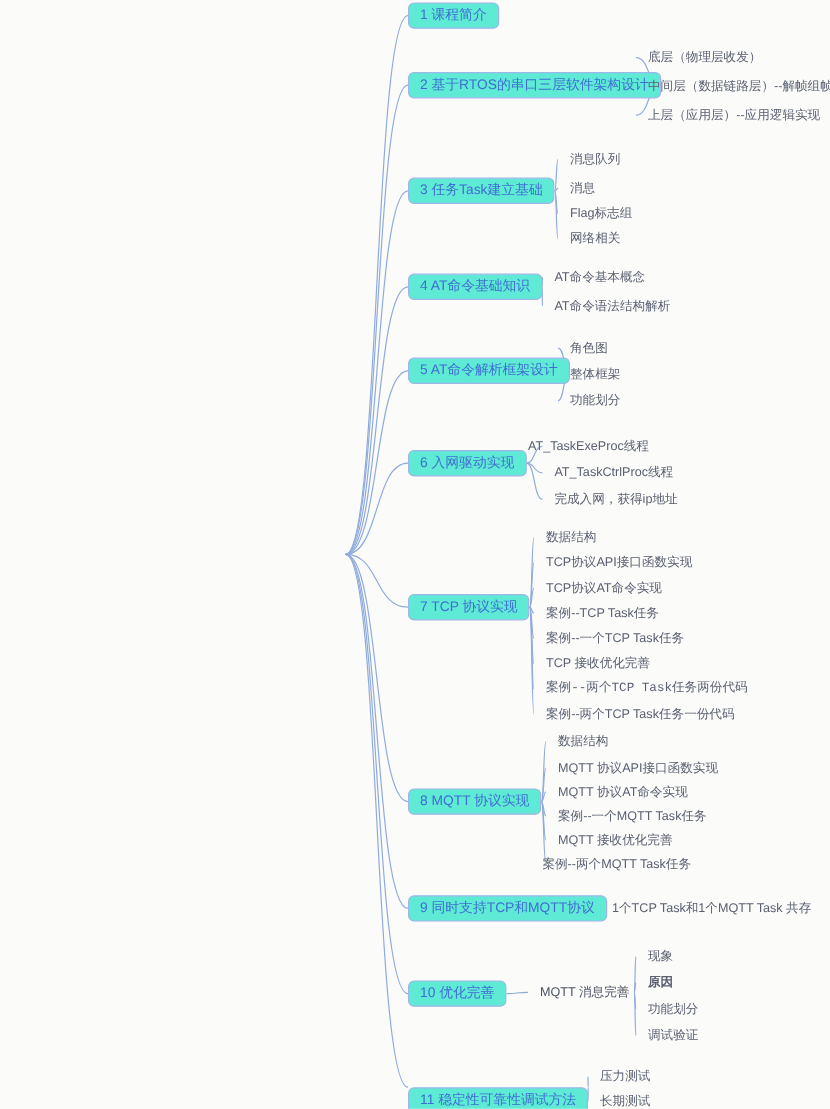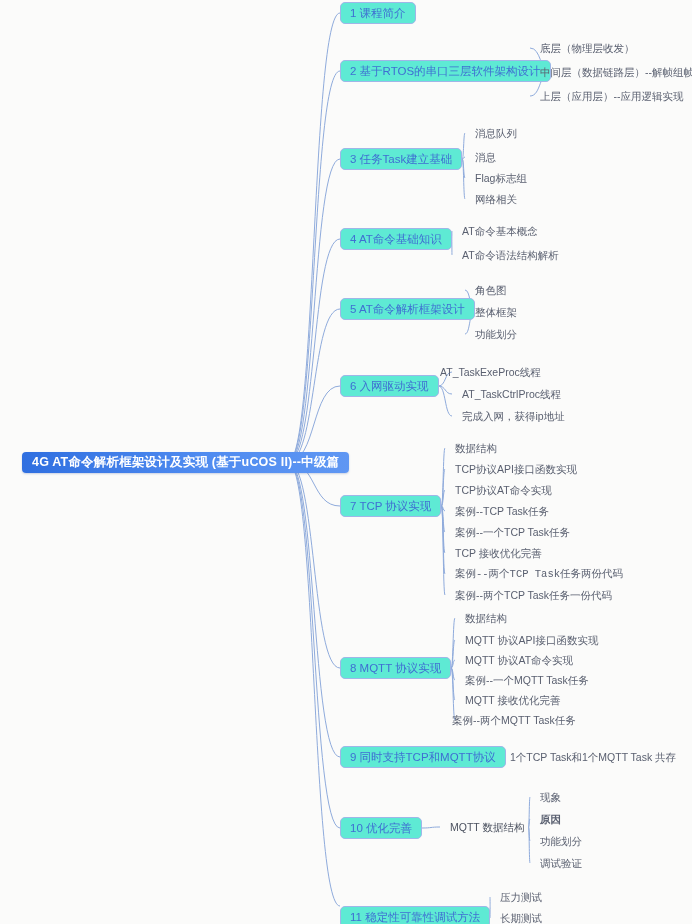--- a/index.html
+++ b/index.html
@@ -99,21 +99,20 @@
         <path d="M 528.484375 827 C 529.31796875 827, 529.16640625 797, 530 797"></path>
         <path d="M 528.484375 827 C 529.31796875 827, 529.16640625 819, 530 819"></path>
         <path d="M 528.484375 827 C 529.31796875 827, 529.16640625 841, 530 841"></path>
         <path d="M 528.484375 827 C 529.31796875 827, 529.16640625 863, 530 863"></path>
         <path d="M 288 462 C 316.6 462, 311.4 906, 340 906"></path>
         <path d="M 490.140625 906 C 490.06328125 906, 490.07734375 897, 490 897"></path>
         <path d="M 490.140625 906 C 490.06328125 906, 490.07734375 918, 490 918"></path>
       </g>
   </svg>
 
-  <div class="node root-node">4G AT命令解析框架设计及实现 (基于uCOS II)--中级篇</div>
 
   <div id="branch-layer">
       <div class="node l1" style="left: 340px; top: 2px;">1 课程简介</div>
       <div class="node l1" style="left: 340px; top: 60px;">2 基于RTOS的串口三层软件架构设计</div>
       <div class="node l2" style="left: 540px; top: 41px;">底层（物理层收发）</div>
       <div class="node l2" style="left: 540px; top: 65px;">中间层（数据链路层）--解帧组帧处理</div>
       <div class="node l2" style="left: 540px; top: 89px;">上层（应用层）--应用逻辑实现</div>
       <div class="node l1" style="left: 340px; top: 148px;">3 任务Task建立基础</div>
       <div class="node l2" style="left: 475px; top: 126px;">消息队列</div>
       <div class="node l2" style="left: 475px; top: 150px;">消息</div>
@@ -142,21 +141,21 @@
       <div class="node l1" style="left: 340px; top: 657px;">8 MQTT 协议实现</div>
       <div class="node l2" style="left: 465px; top: 611px;">数据结构</div>
       <div class="node l2" style="left: 465px; top: 633px;">MQTT 协议API接口函数实现</div>
       <div class="node l2" style="left: 465px; top: 653px;">MQTT 协议AT命令实现</div>
       <div class="node l2" style="left: 465px; top: 673px;">案例--一个MQTT Task任务</div>
       <div class="node l2" style="left: 465px; top: 693px;">MQTT 接收优化完善</div>
       <div class="node l2" style="left: 452px; top: 713px;">案例--两个MQTT Task任务</div>
       <div class="node l1" style="left: 340px; top: 746px;">9 同时支持TCP和MQTT协议</div>
       <div class="node l2" style="left: 510px; top: 750px;">1个TCP Task和1个MQTT Task 共存</div>
       <div class="node l1" style="left: 340px; top: 817px;">10 优化完善</div>
-      <div class="node l2 mid" style="left: 450px; top: 820px;">MQTT 数据结构</div>
+      <div class="node l2 mid" style="left: 450px; top: 820px;">MQTT 消息完善</div>
       <div class="node l3" style="left: 540px; top: 790px;">现象</div>
       <div class="node l3" style="left: 540px; top: 812px; font-weight: bold;">原因</div>
       <div class="node l3" style="left: 540px; top: 834px;">功能划分</div>
       <div class="node l3" style="left: 540px; top: 856px;">调试验证</div>
       <div class="node l1" style="left: 340px; top: 895px; margin-top: 11px;">11 稳定性可靠性调试方法</div>
       <div class="node l2" style="left: 500px; top: 890px;">压力测试</div>
       <div class="node l2" style="left: 500px; top: 911px;">长期测试</div>
     </div>
 </div>
 

